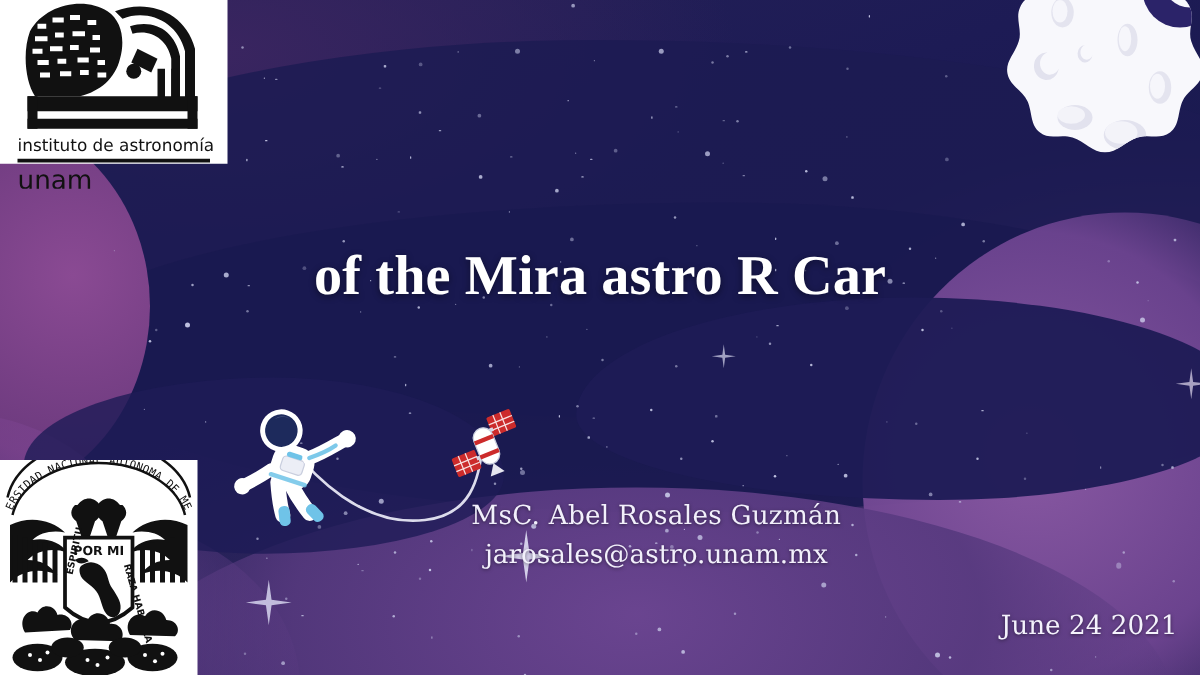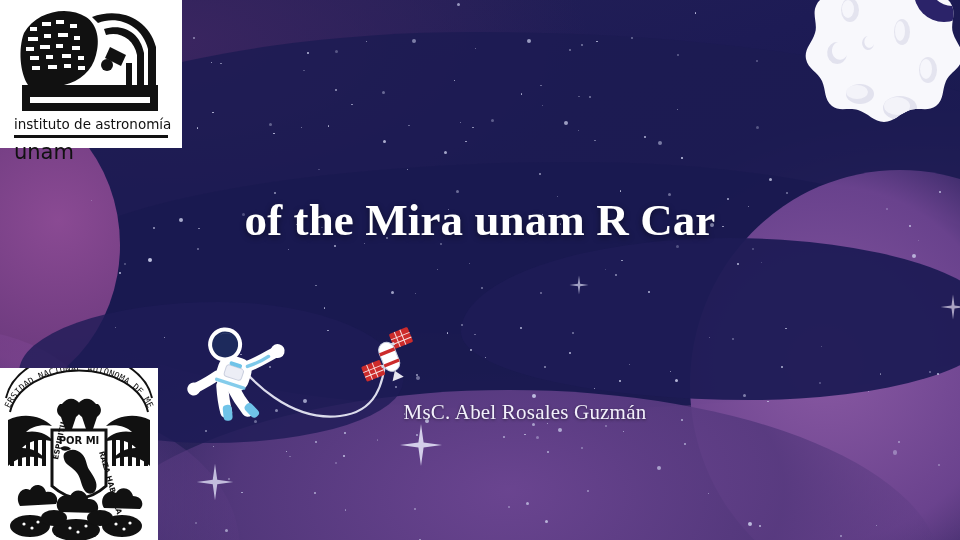--- a/index.html
+++ b/index.html
@@ -137,21 +137,21 @@
     position: absolute;
     background: #ffffff;
     display: flex;
     align-items: center;
     justify-content: center;
   }
   #ia-logo-panel {
     left: 0;
     top: 0;
     width: 182px;
-    height: 148px;
+    height: 131px;
   }
   #unam-seal-panel {
     left: 0;
     top: 368px;
     width: 158px;
     height: 172px;
     padding: 0;
   }
 
   
@@ -180,21 +180,20 @@
     text-align: center;
     color: #eceaf7;
     font-family: "DejaVu Serif", serif;
   }
   #speaker-name {
     font-size: 21px;
     letter-spacing: .2px;
     color: #f2f0fb;
     text-shadow: 0 1px 3px rgba(0,0,0,.5);
     margin-bottom: 4px;
-    font-family: Liberation Serif, serif;
   }
   #coauthors {
     font-size: 14.5px;
     line-height: 1.52;
     color: #e4e2f3;
     max-width: 600px;
     margin: 0 auto;
     text-shadow: 0 1px 2px rgba(0,0,0,.45);
   }
   #coauthors .lead { font-weight: bold; color: #ffffff; }
@@ -593,21 +592,21 @@
           <circle cx="78" cy="164" r="1.6"></circle>
           <circle cx="86" cy="158" r="1.6"></circle>
         <circle cx="116" cy="156" r="1.6"></circle>
           <circle cx="124" cy="161" r="1.6"></circle>
           <circle cx="130" cy="155" r="1.6"></circle>
       </g>
     </svg>
   </div>
 
   <div id="title-block">
-    <span class="tline">of the Mira unam R Car</span>
+    <span class="tline">of the Mira astro R Car</span>
   </div>
 
   <svg id="tether" viewBox="0 0 250 110">
     <path d="M52 36 C 70 60 110 102 160 96 C 196 92 204 64 206 34" fill="none" stroke="#dcdcec" stroke-width="2.2" stroke-linecap="round"></path>
   </svg>
 
   <div id="astronaut">
     <svg viewBox="0 0 104 100" width="104" height="100">
       <g transform="rotate(18 52 50)">
 
@@ -666,16 +665,18 @@
         <rect x="24" y="24" width="16" height="3.4" fill="#cc2b2b"></rect>
         <rect x="24" y="36" width="16" height="3.4" fill="#cc2b2b"></rect>
 
         <path d="M32 46 l6 9 -12 0 Z" fill="#e6e6ef"></path>
       </g>
     </svg>
   </div>
 
   <div id="credits">
     <div id="speaker-name">MsC. Abel Rosales Guzmán</div>
+    <div id="email">jarosales@astro.unam.mx</div>
   </div>
 
+  <div id="date-text">June 24 2021</div>
 
 </div>
 
 </body></html>

